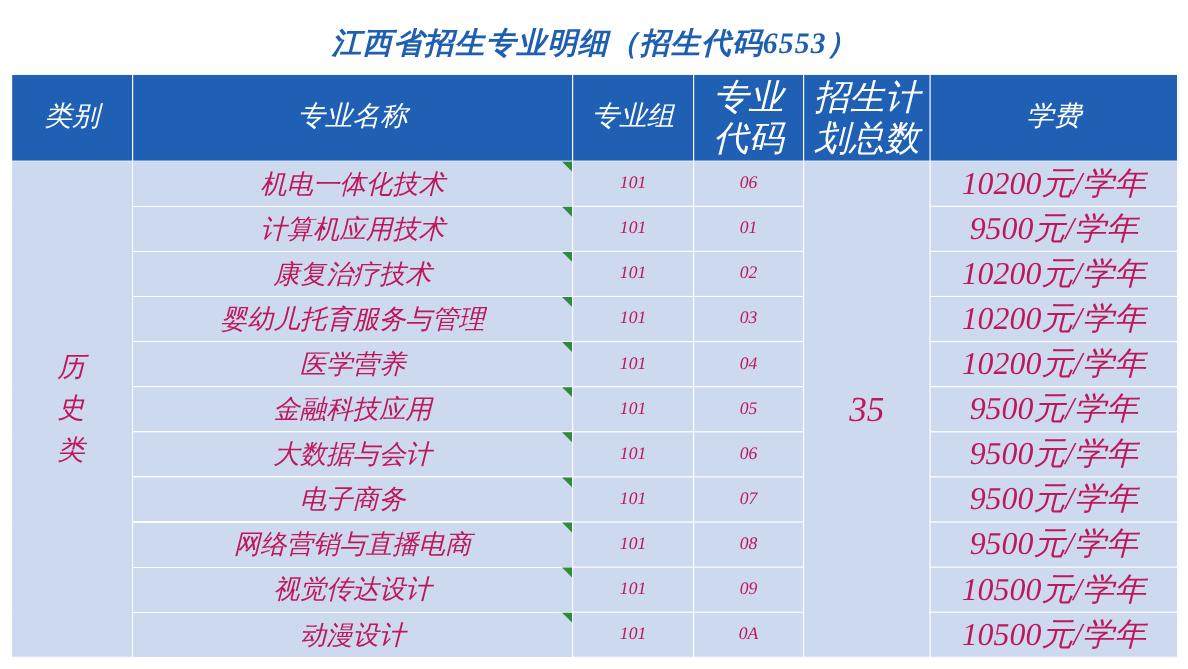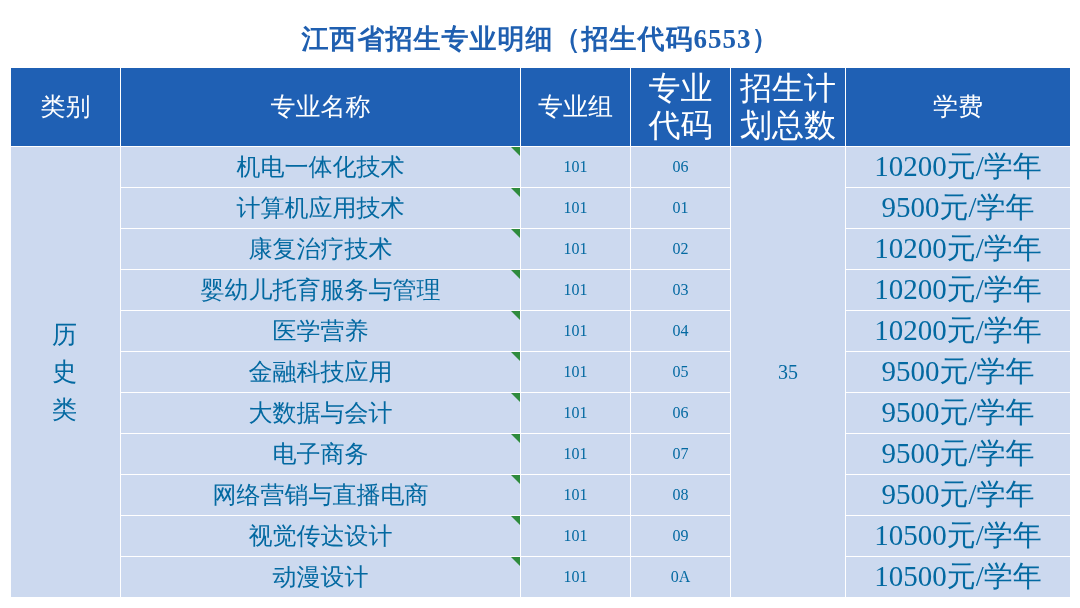--- a/index.html
+++ b/index.html
@@ -22,20 +22,21 @@
   table.grid {
     border-collapse: collapse;
     width: 1060px;
     table-layout: fixed;
   }
   table.grid td, table.grid th {
     border: 1px solid #ffffff;
     text-align: center;
     vertical-align: middle;
     padding: 0;
+    font-style: italic;
   }
   
   .title-cell {
     height: 56px;
     color: #1f5fb0;
     font-size: 27px;
     font-weight: bold;
     letter-spacing: 1px;
     background: #ffffff;
     border: 1px solid #ffffff !important;
@@ -47,42 +48,42 @@
     font-size: 25px;
     height: 78px;
     line-height: 1.15;
   }
   .hdr.two-line {
     font-size: 32px;
   }
   
   .cell {
     background: #ccd9ef;
-    color: #0369a1;
+    color: #be185d;
     font-size: 24px;
     height: 40px;
   }
   .cell.cat {
     font-size: 25px;
     line-height: 1.5;
     letter-spacing: 2px;
     background: #ccd9ef;
   }
   .cell.major {
     position: relative;
     font-size: 24px;
   }
   .cell.group, .cell.code, .cell.total {
     font-size: 16px;
   }
   .cell.fee {
     font-size: 29px;
   }
   .cell.total {
-    font-size: 20px;
+    font-size: 32px;
   }
   
   .corner-marker {
     position: absolute;
     top: 0;
     right: 0;
     width: 0;
     height: 0;
     border-top: 9px solid #2e8b3d;
     border-left: 9px solid transparent;

